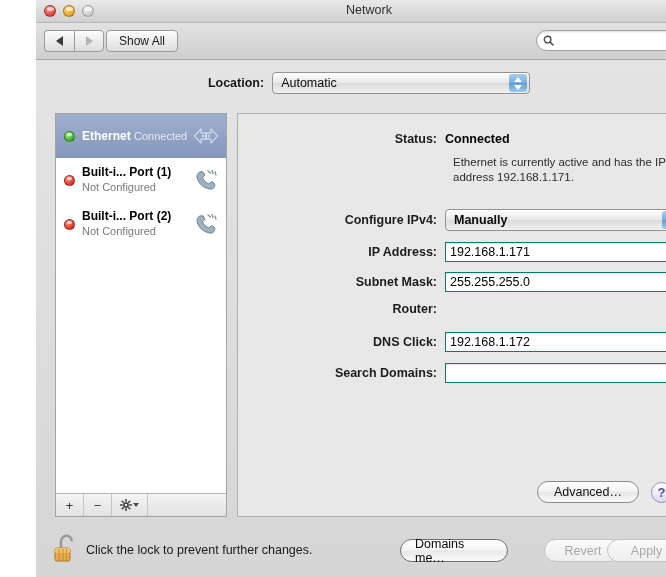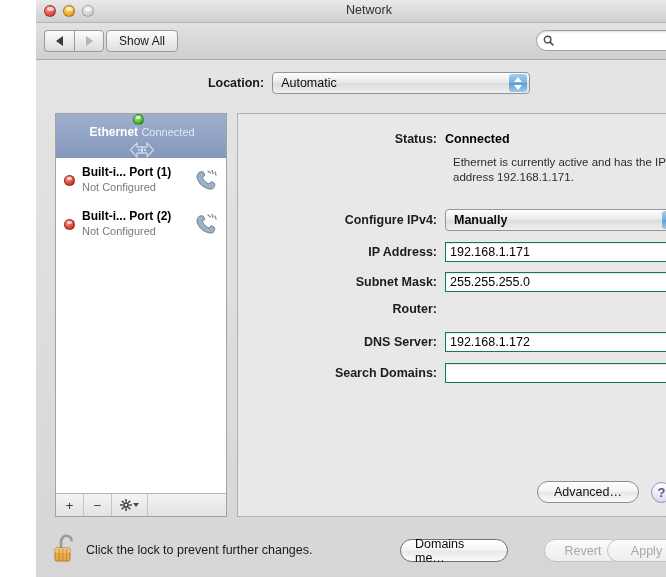--- a/index.html
+++ b/index.html
@@ -225,21 +225,20 @@
   .iface {
     display: flex;
     align-items: center;
     height: 44px;
     padding: 0 6px 0 8px;
     box-sizing: border-box;
     position: relative;
   }
   .iface.selected {
     background: linear-gradient(to bottom, #9fb0ce 0%, #8496bb 100%);
-    flex-direction: column;
   }
   .iface .dot {
     width: 11px;
     height: 11px;
     border-radius: 50%;
     flex: none;
     margin-right: 7px;
     border: 1px solid rgba(0,0,0,0.28);
     box-sizing: border-box;
     position: relative;
@@ -588,21 +587,21 @@
     <div class="form-row" style="top:158px; align-items:center;">
       <span class="form-label">Subnet Mask:</span>
       <input class="text-field" type="text" value="255.255.255.0" style="">
     </div>
 
     <div class="form-row" style="top:188px; align-items:center;">
       <span class="form-label">Router:</span>
     </div>
 
     <div class="form-row" style="top:218px; align-items:center;">
-      <span class="form-label">DNS Server:</span>
+      <span class="form-label">DNS Click:</span>
       <input class="text-field" type="text" value="192.168.1.172" style="">
     </div>
 
     <div class="form-row" style="top:249px; align-items:center;">
       <span class="form-label">Search Domains:</span>
       <input class="text-field" type="text" value="" style="">
     </div>
 
     <div class="advanced-btn">Advanced…</div>
     <div class="help-btn">?</div>

